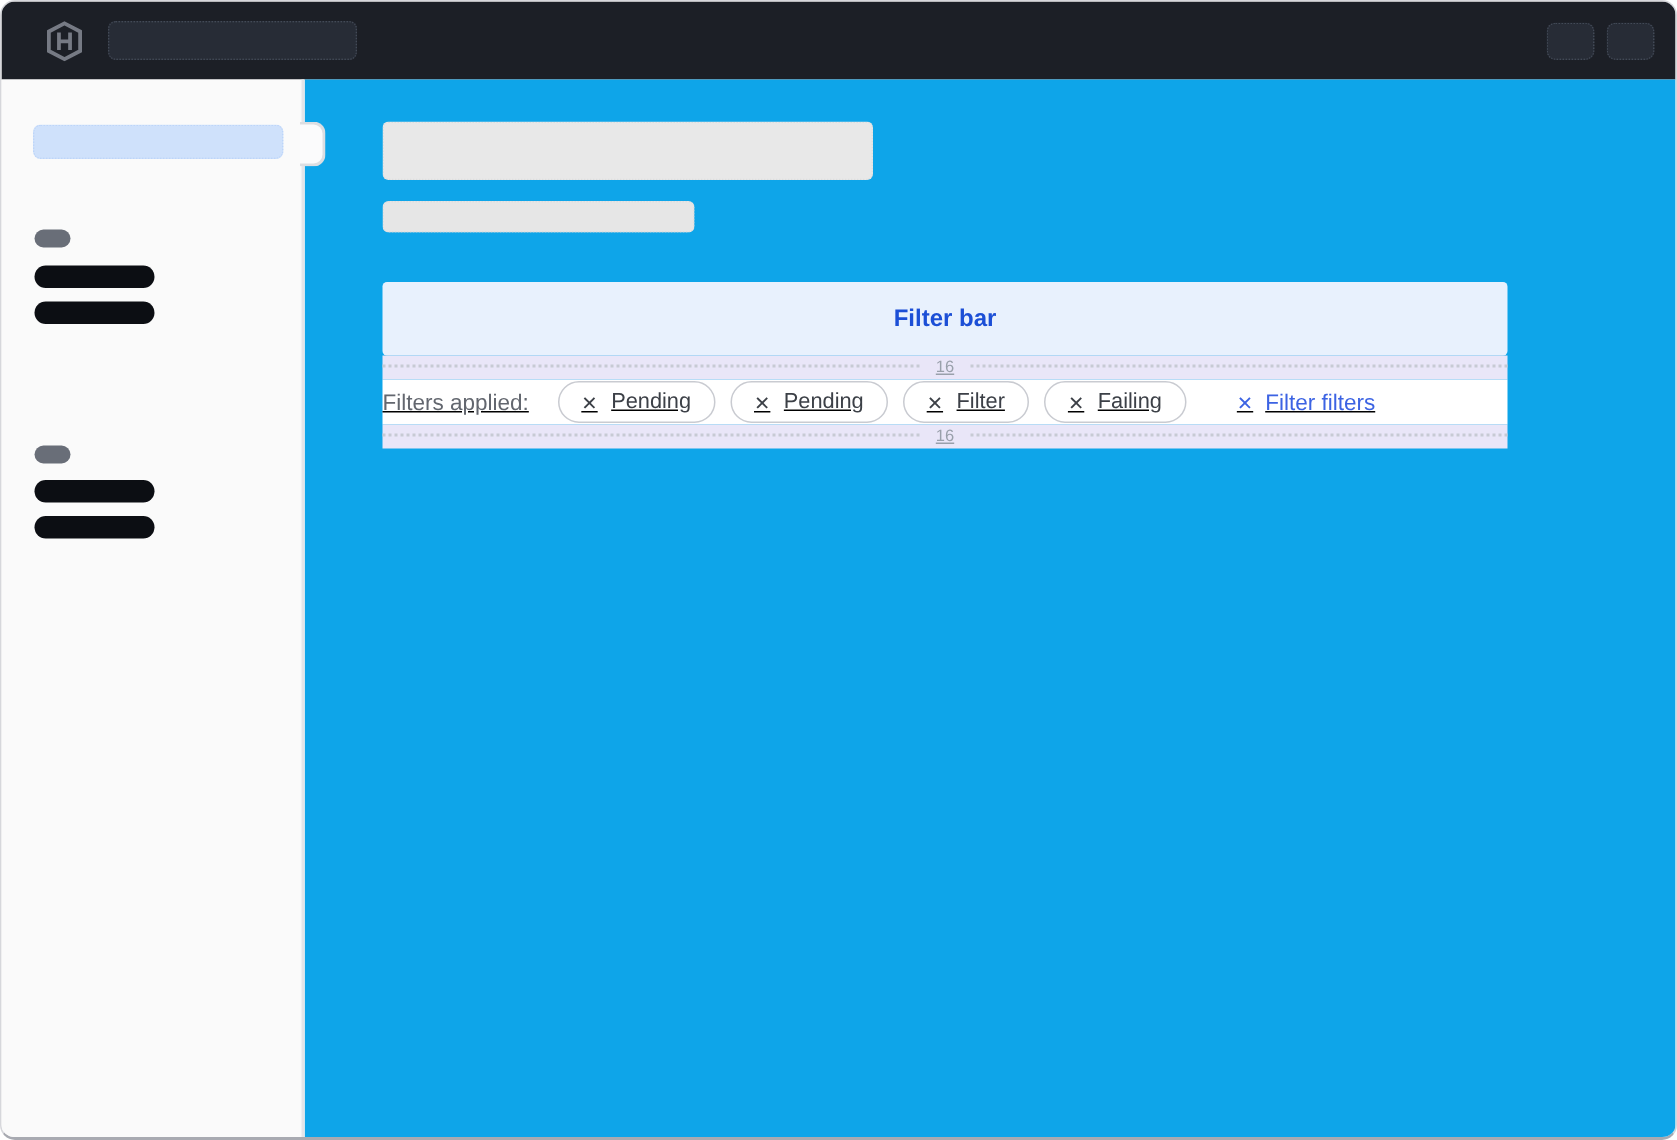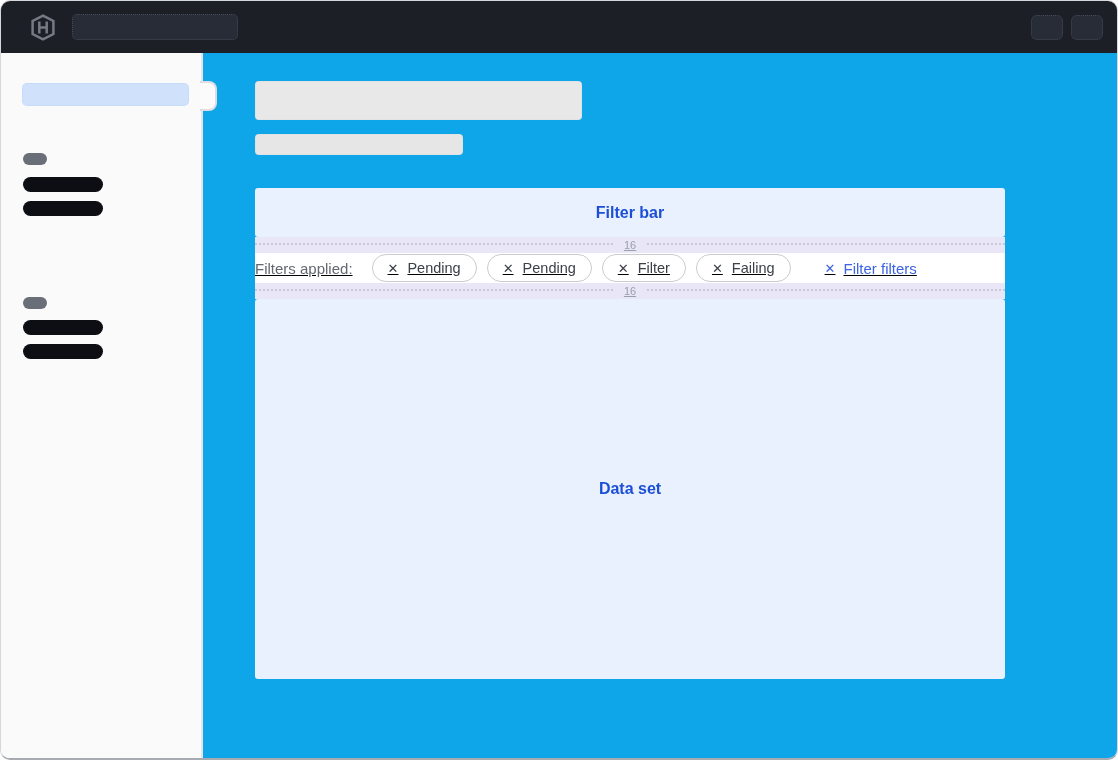--- a/index.html
+++ b/index.html
@@ -193,20 +193,17 @@
             <span class="clear-x">✕</span>
             <span>Filter filters</span>
           </button>
         </div>
 
         <div class="spacer">
           <span class="spacer-line"></span>
           <span class="spacer-label">16</span>
         </div>
 
-        <div class="region region-data-set">
-          <span class="region-label">Data set</span>
-        </div>
 
       </section>
     </main>
   </div>
 </div>
 
 </body></html>

